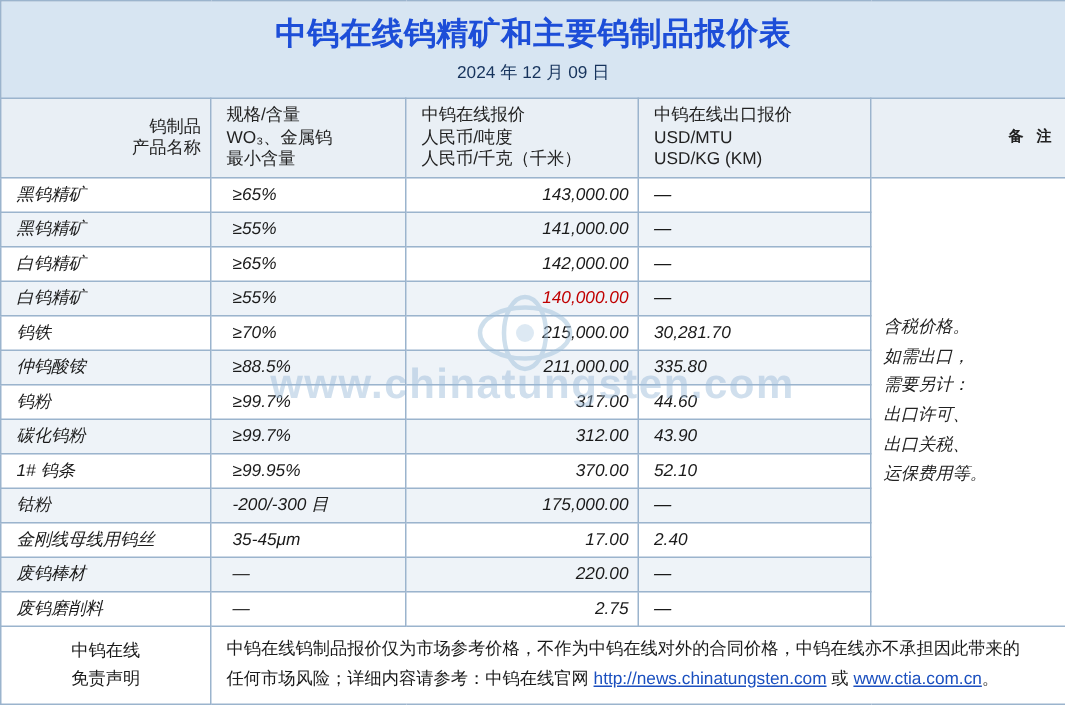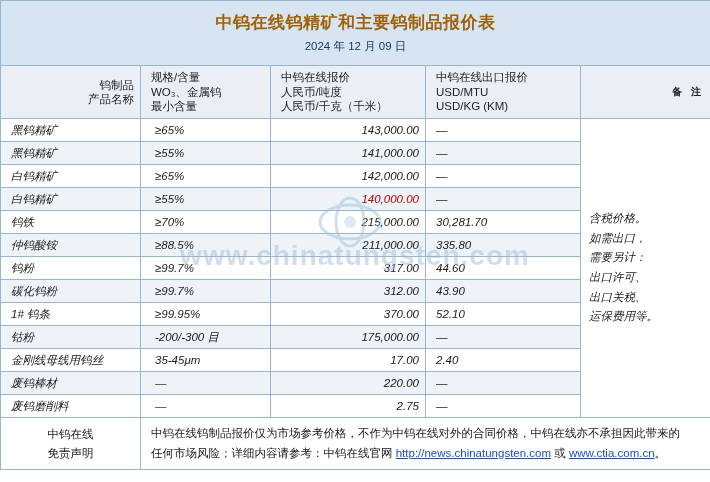--- a/index.html
+++ b/index.html
@@ -53,23 +53,23 @@
     vertical-align:middle;
     background:transparent;
   }
   .title-cell{
     background:#d7e5f2;
     text-align:center;
     height:56px;
     padding:4px 6px;
   }
   .title-main{
-    font-size:17px;
+    font-size:21px;
     font-weight:bold;
-    color:#a16207;
+    color:#1d4ed8;
     letter-spacing:.5px;
     margin-bottom:6px;
   }
   .title-date{
     font-size:11.5px;
     color:#16335c;
   }
   .hdr td{
     background:#e9eff5;
     height:52px;

